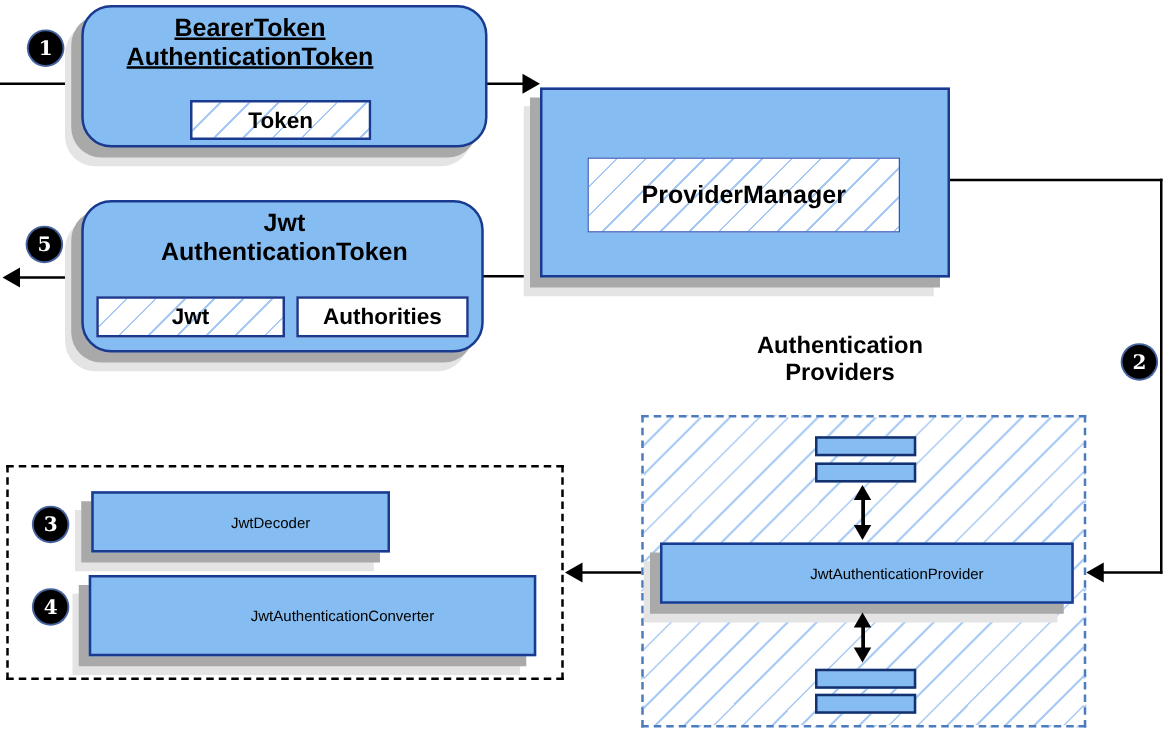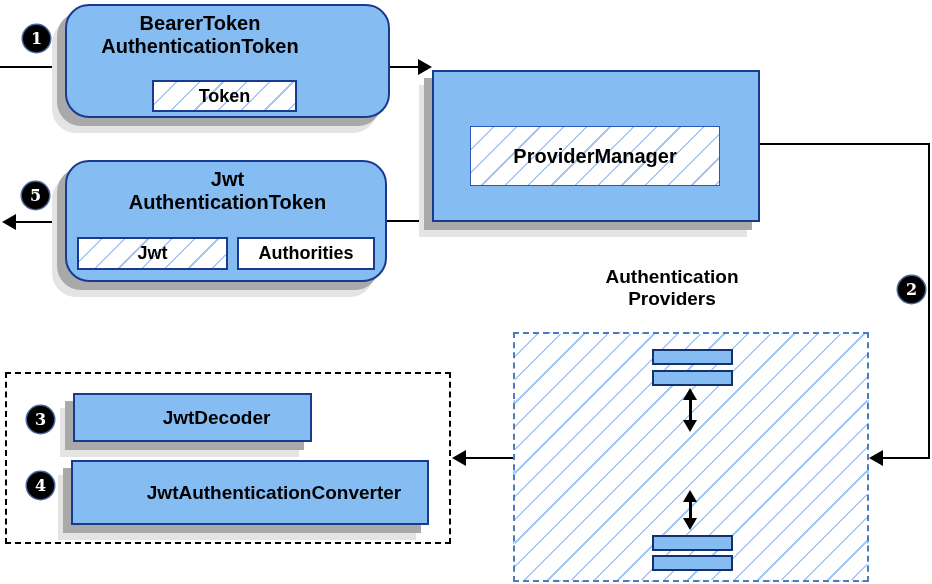--- a/index.html
+++ b/index.html
@@ -17,21 +17,21 @@
     background-color:#ffffff;
     background-image:repeating-linear-gradient(135deg, rgba(255,255,255,0) 0 15px, #a5c9f4 15px 16.5px);
   }
   .innerbox {
     position:absolute; border:2px solid #1a3a8f; display:flex;
     align-items:center; justify-content:center; font-weight:bold; font-size:18px;
   }
   .whitebox { background:#ffffff; }
   .title { position:absolute; text-align:center; font-weight:bold; font-size:20px; line-height:23px; }
   .title span { display:block; }
-  .boxlabel { display:flex; align-items:center; justify-content:center; font-weight:bold; font-size:19px;padding-left:48px; }
+  .boxlabel { display:flex; align-items:center; justify-content:center; font-weight:normal; font-size:12px;padding-left:48px; }
   .badge {
     position:absolute; width:27px; height:27px; border-radius:50%; background:#000;
     color:#fff; display:flex; align-items:center; justify-content:center;
     font-family:"DejaVu Serif", serif; font-size:16px; font-weight:bold;
     box-shadow:0 0 0 1.5px #44639f;
   }
   .hline, .vline { position:absolute; background:#000; }
   .hline { height:2px; } .vline { width:2px; }
   .tri { position:absolute; width:0; height:0; }
   .tri-right { border-top:8px solid transparent; border-bottom:8px solid transparent; border-left:14px solid #000; }
@@ -65,21 +65,21 @@
   <div class="tri tri-left" style="left:452px; top:450px;"></div>
   <div class="hline" style="left:464px; top:457px; width:64px;"></div>
 
   <div class="badge" style="left:23px; top:25px;">1</div>
   <div class="badge" style="left:898px; top:276px;">2</div>
   <div class="badge" style="left:27px; top:406px;">3</div>
   <div class="badge" style="left:27px; top:472px;">4</div>
   <div class="badge" style="left:22px; top:182px;">5</div>
 
   <div class="node round" style="left:65px; top:4px; width:325px; height:114px;"></div>
-  <div class="title" style="left:67px; top:12px; width:266px;">
+  <div class="title" style="left:67px; top:12px; width:266px;text-decoration:underline;">
     <span>BearerToken</span>
     <span>AuthenticationToken</span>
   </div>
   <div class="innerbox hatch" style="left:152px; top:80px; width:145px; height:32px;">
     <span>Token</span>
   </div>
 
   <div class="node" style="left:432px; top:70px; width:328px; height:152px;"></div>
   <div class="innerbox hatch" style="left:470px; top:126px; width:250px; height:60px; font-size:20px; border-width:1px; border-color:#2f55b5;">
     <span>ProviderManager</span>
@@ -103,20 +103,23 @@
   </div>
   <div class="dashed-blue hatch" style="left:513px; top:332px; width:356px; height:250px;"></div>
 
   <div class="bar" style="left:652px; top:349px;"></div>
   <div class="bar" style="left:652px; top:370px;"></div>
 
   <div class="tri tri-up" style="left:683px; top:388px;"></div>
   <div class="vline" style="left:689px; top:398px; height:26px; width:3px;"></div>
   <div class="tri tri-down" style="left:683px; top:420px;"></div>
 
+  <div class="node boxlabel" style="left:528px; top:434px; width:331px; height:49px;">
+    <span>JwtAuthenticationProvider</span>
+  </div>
 
   <div class="tri tri-up" style="left:683px; top:490px;"></div>
   <div class="vline" style="left:689px; top:500px; height:22px; width:3px;"></div>
   <div class="tri tri-down" style="left:683px; top:518px;"></div>
 
   <div class="bar" style="left:652px; top:535px;"></div>
   <div class="bar" style="left:652px; top:555px;"></div>
 
   <div class="dashed-black" style="left:5px; top:372px; width:446px; height:172px;"></div>
   <div class="node boxlabel" style="left:73px; top:393px; width:239px; height:49px;">

